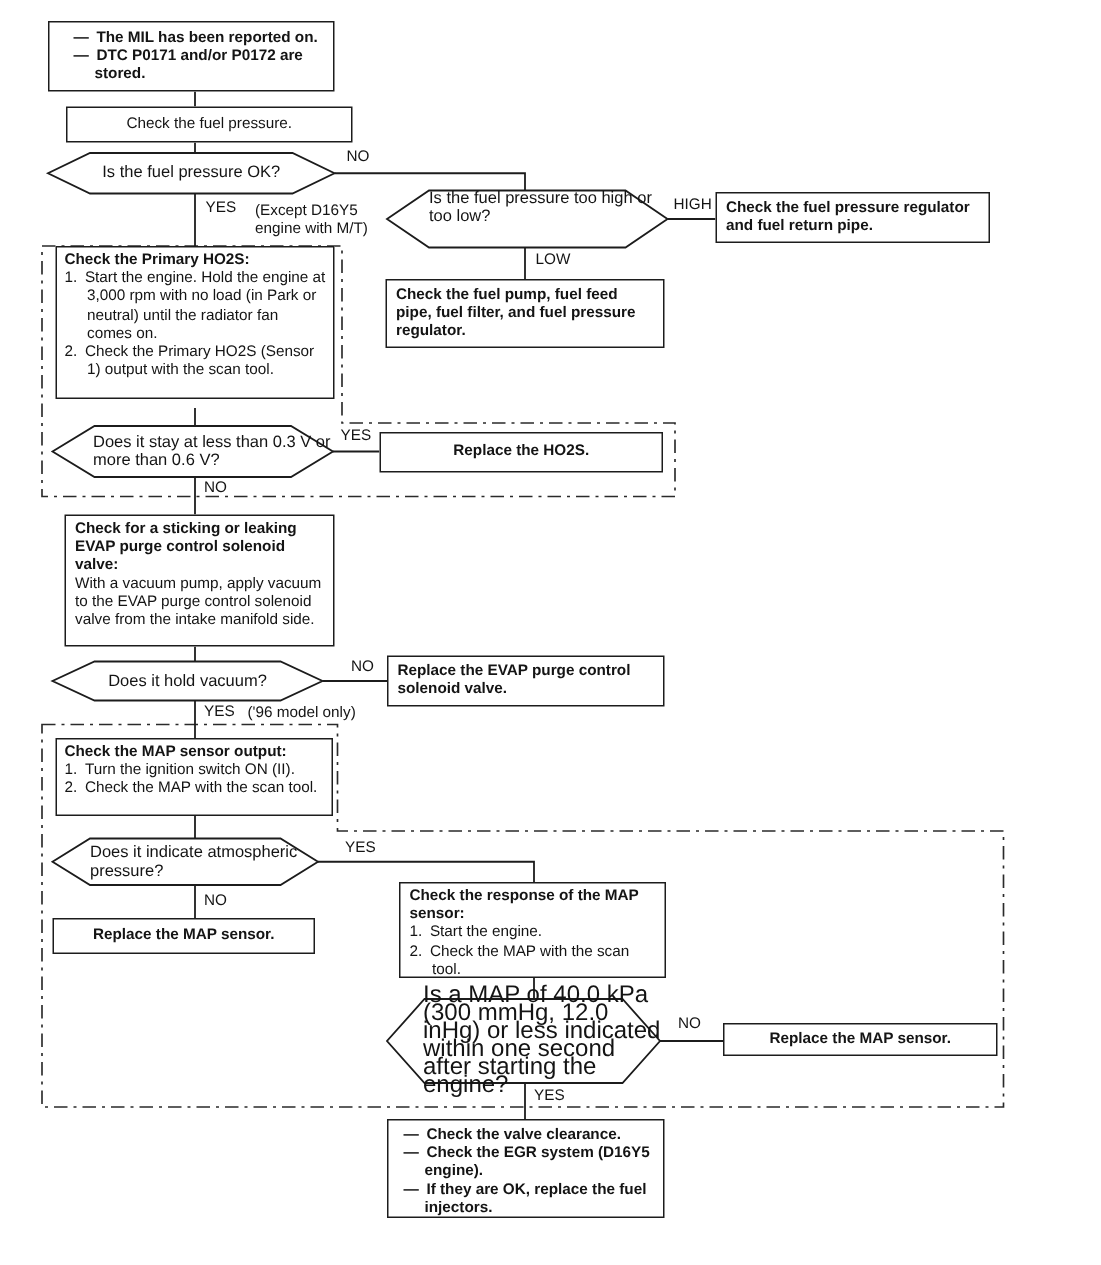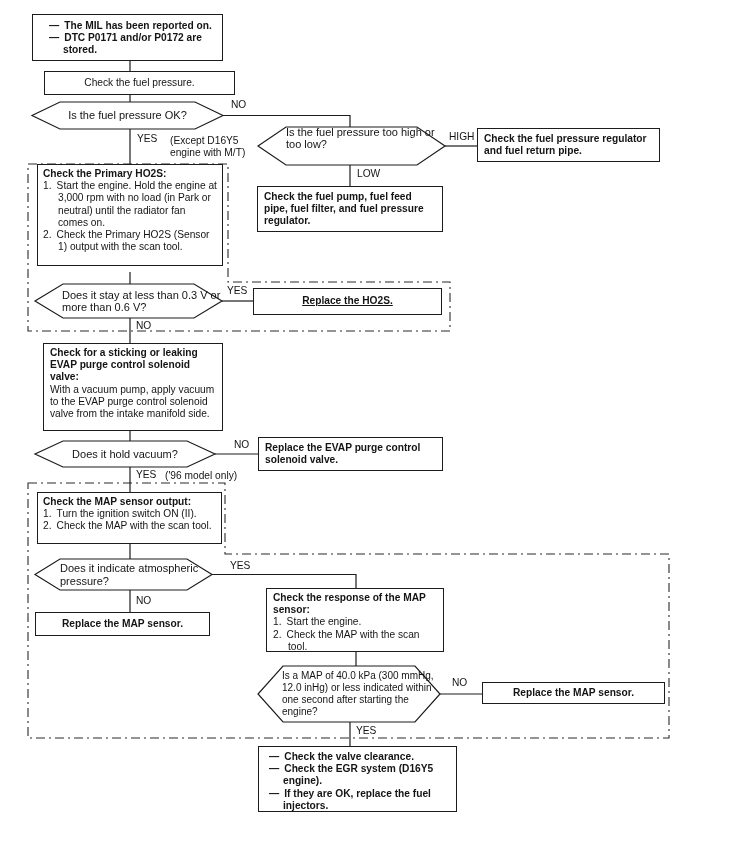--- a/index.html
+++ b/index.html
@@ -98,21 +98,21 @@
     <div class="step">1. Start the engine. Hold the engine at 3,000 rpm with no load (in Park or neutral) until the radiator fan comes on.</div>
     <div class="step">2. Check the Primary HO2S (Sensor 1) output with the scan tool.</div>
   </div>
 
   <div class="hexlabel" style="left:62px;top:284px;width:160px;height:34px;">
     <span>Does it stay at less than 0.3 V or more than 0.6 V?</span>
   </div>
   <div class="lbl" style="left:227px;top:285px;">YES</div>
   <div class="lbl" style="left:136px;top:320px;">NO</div>
 
-  <div class="node centered bold" style="left:253px;top:288px;width:189px;height:27px;text-decoration:underline;">
+  <div class="node centered bold" style="left:253px;top:288px;width:189px;height:27px;">
     <span>Replace the HO2S.</span>
   </div>
 
   <div class="node" style="left:43px;top:343px;width:180px;height:88px;padding:3px 6px;">
     <div class="bold">Check for a sticking or leaking EVAP purge control solenoid valve:</div>
     <div>With a vacuum pump, apply vacuum to the EVAP purge control solenoid valve from the intake manifold side.</div>
   </div>
 
   <div class="hexlabel centered" style="left:35px;top:441px;width:180px;height:26px;">
     <span>Does it hold vacuum?</span>
@@ -141,29 +141,29 @@
   <div class="node centered bold" style="left:35px;top:612px;width:175px;height:24px;">
     <span>Replace the MAP sensor.</span>
   </div>
 
   <div class="node" style="left:266px;top:588px;width:178px;height:64px;padding:3px 6px;">
     <div class="bold">Check the response of the MAP sensor:</div>
     <div class="step">1. Start the engine.</div>
     <div class="step">2. Check the MAP with the scan tool.</div>
   </div>
 
-  <div class="hexlabel" style="left:282px;top:666px;width:160px;height:56px;font-size:10px;line-height:12px;">
+  <div class="hexlabel" style="left:282px;top:666px;width:160px;height:56px;font-size:16px;line-height:12px;">
     <span>Is a MAP of 40.0 kPa (300 mmHg, 12.0 inHg) or less indicated within one second after starting the engine?</span>
   </div>
   <div class="lbl" style="left:452px;top:677px;">NO</div>
   <div class="lbl" style="left:356px;top:725px;">YES</div>
 
   <div class="node centered bold" style="left:482px;top:682px;width:183px;height:22px;">
     <span>Replace the MAP sensor.</span>
   </div>
 
-  <div class="node bold" style="left:258px;top:746px;width:199px;height:66px;padding:4px 5px 4px 10px;">
+  <div class="node bold" style="left:258px;top:746px;width:185px;height:66px;padding:4px 5px 4px 10px;">
     <div class="hang">— Check the valve clearance.</div>
     <div class="hang">— Check the EGR system (D16Y5 engine).</div>
     <div class="hang">— If they are OK, replace the fuel injectors.</div>
   </div>
 
 </div>
 
 </body></html>

